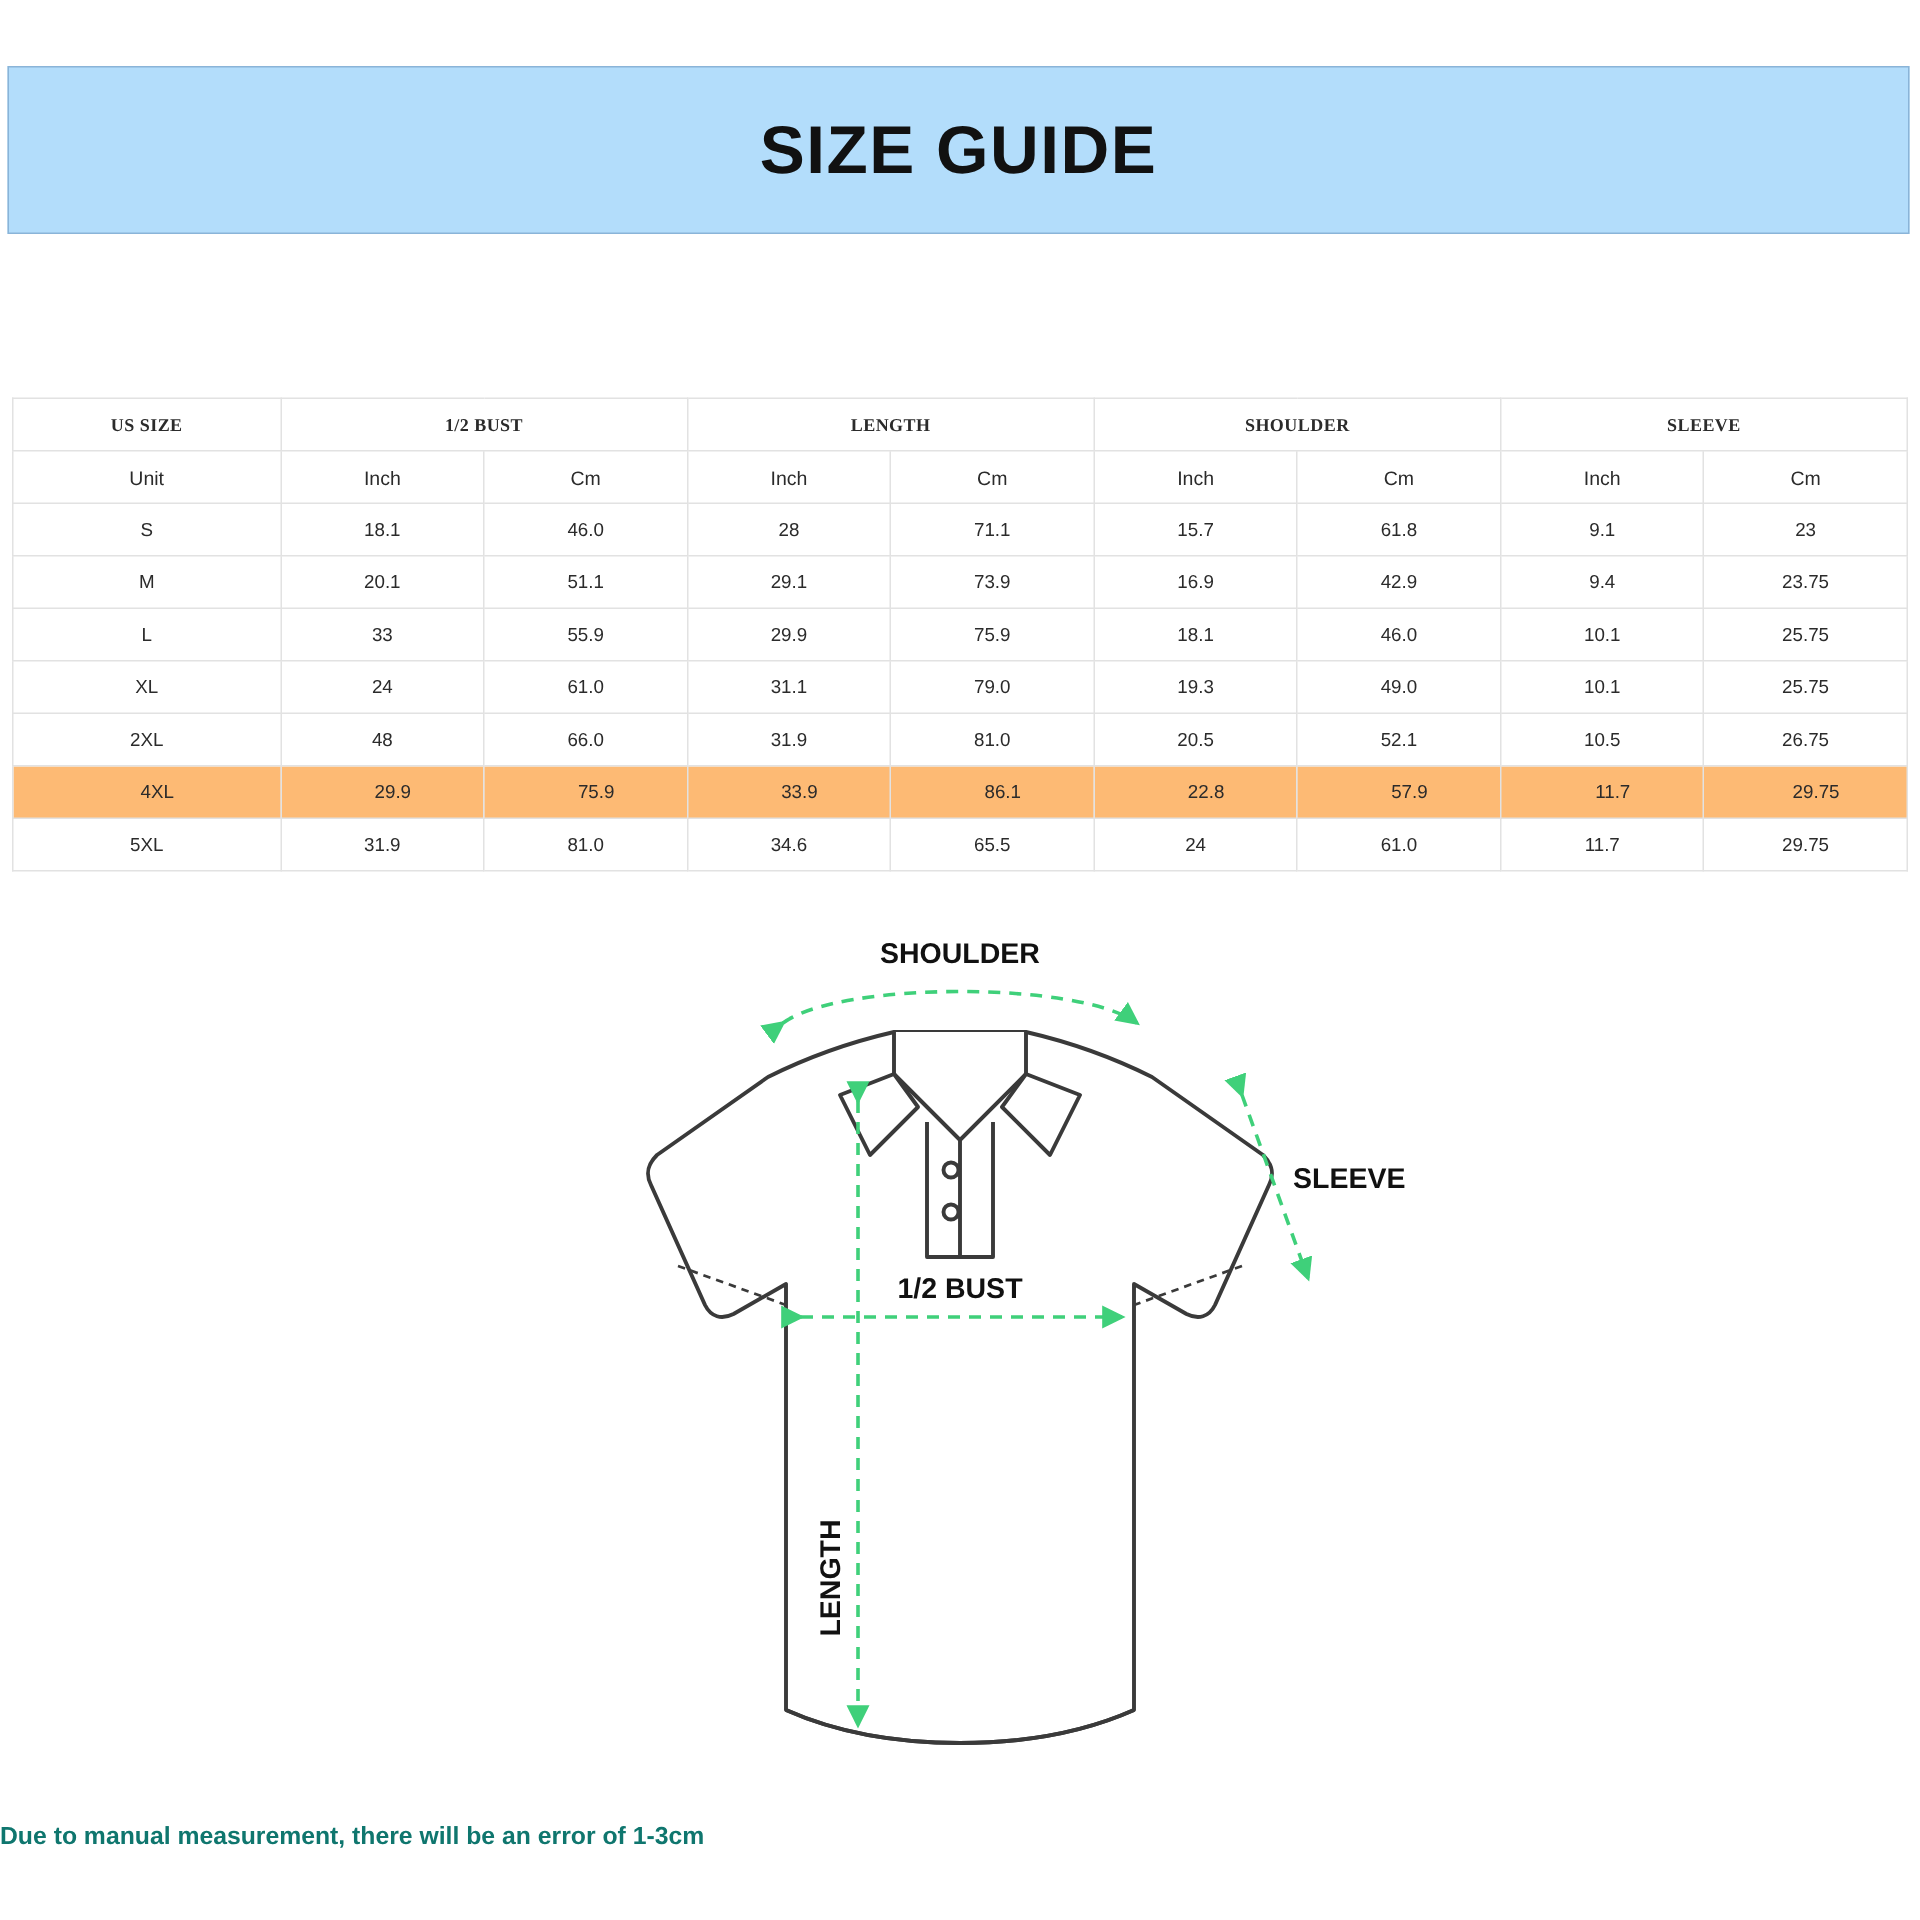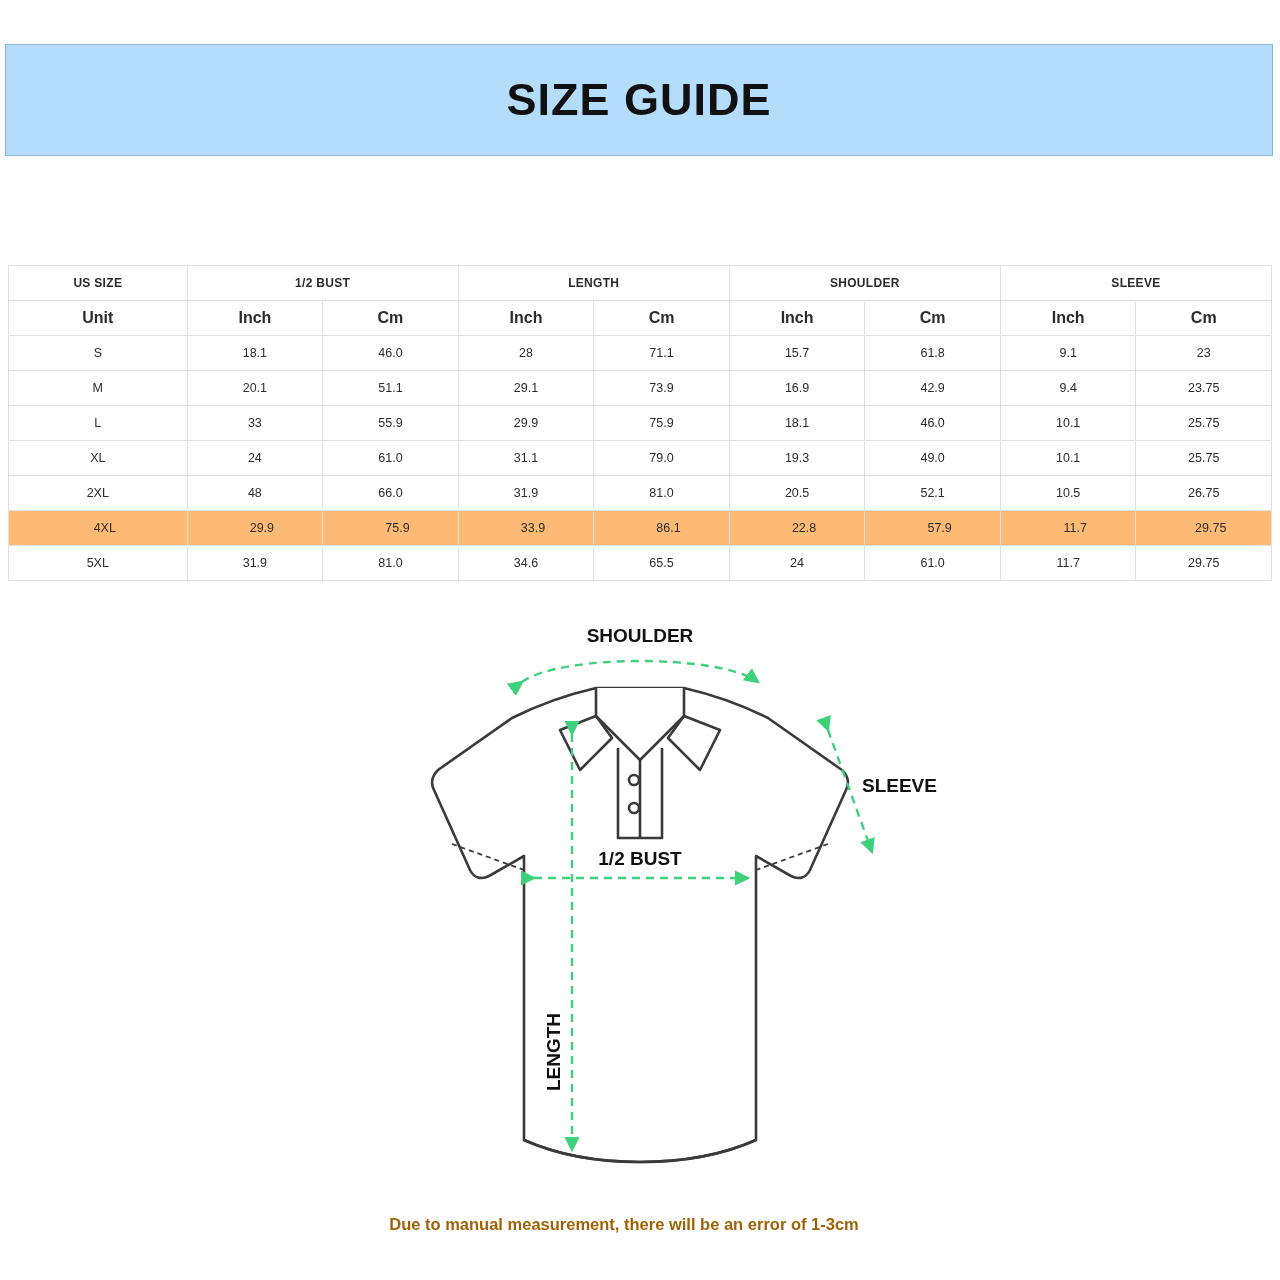--- a/index.html
+++ b/index.html
@@ -56,24 +56,25 @@
     font-size: 12.5px;
     color: #2b2b2b;
     height: 34px;
     padding: 0;
     font-weight: normal;
   }
   table.size-table thead th {
     font-weight: bold;
     font-size: 12px;
     letter-spacing: 0.3px;
+    font-family: Liberation Serif, serif;
   }
   table.size-table tr.unit-row td {
-    font-weight: bold;
-    font-size: 16px;
+    font-weight: normal;
+    font-size: 13px;
   }
   table.size-table tr.shaded td {
     background: #fdba74;
     padding-left: 14px;
   }
   .col-size { width: 14.1%; }
   .col-data { width: 10.7%; }
 
   
   .diagram {
@@ -93,22 +94,21 @@
     font-weight: bold;
     fill: #111111;
   }
 
   
   .footer-note {
     position: absolute;
     left: 0;
     top: 1215px;
     width: 1248px;
-    text-align: center;
-    color: #a16207;
+    color: #0f766e;
     font-size: 16.5px;
     font-weight: bold;
   }
 </style>
 </head>
 <body>
 
 <div class="header-banner">
   <div class="header-title">SIZE GUIDE</div>
 </div>

